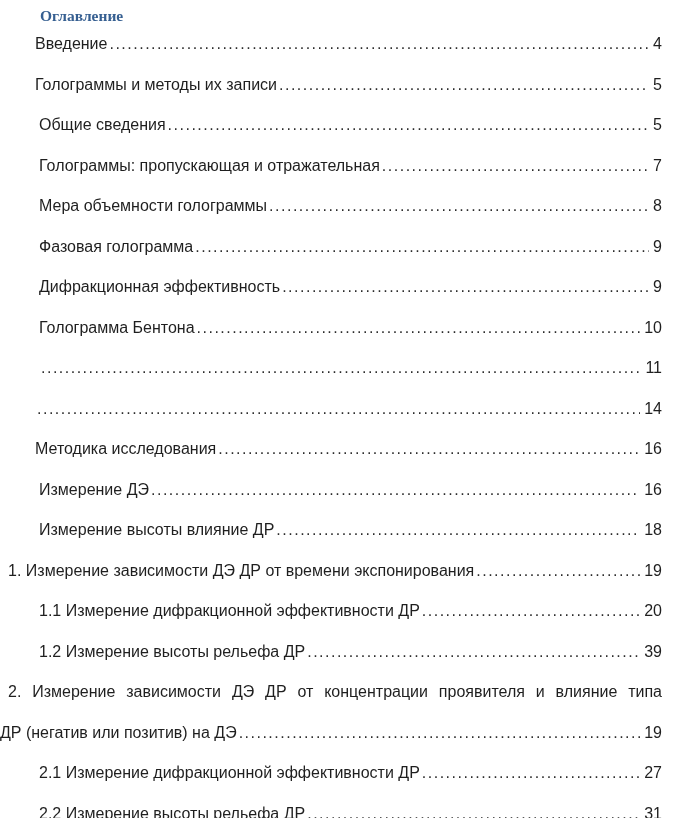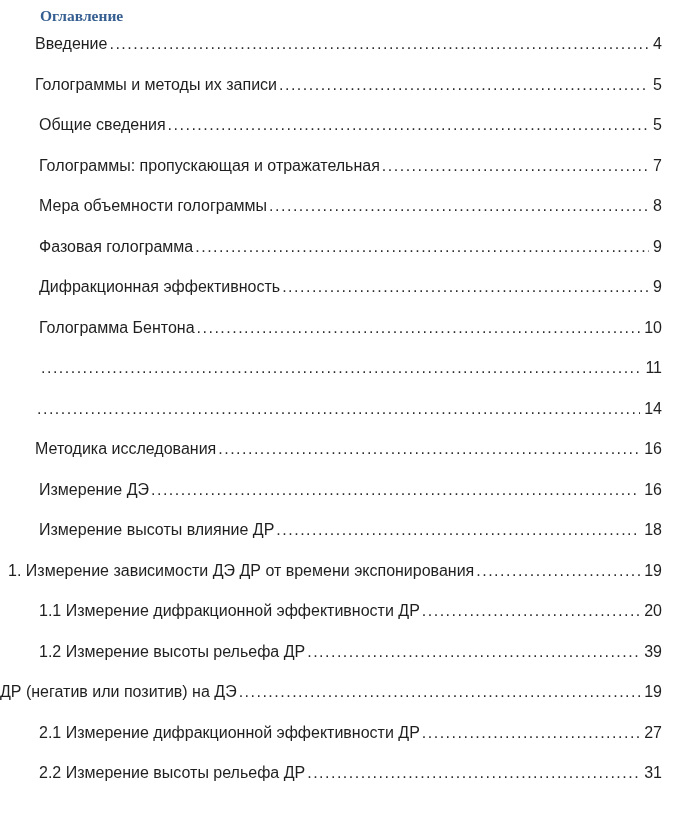--- a/index.html
+++ b/index.html
@@ -177,20 +177,25 @@
   </div>
       </div>
       <div class="toc-entry">
         <div class="line flexrow h2">
     <span class="toc-label">1.2 Измерение высоты рельефа ДР</span>
     <span class="toc-dots">............................................................................................................................................................................................................................................................................................................</span>
     <span class="toc-page">39</span>
   </div>
       </div>
       <div class="toc-entry">
+        <div class="line h1num textline">
+    <span class="toc-label">2. Измерение зависимости ДЭ ДР от концентрации проявителя и влияние типа</span>
+    
+    
+  </div>
         <div class="line flexrow cont">
     <span class="toc-label">ДР (негатив или позитив) на ДЭ</span>
     <span class="toc-dots">............................................................................................................................................................................................................................................................................................................</span>
     <span class="toc-page">19</span>
   </div>
       </div>
       <div class="toc-entry">
         <div class="line flexrow h2">
     <span class="toc-label">2.1 Измерение дифракционной эффективности ДР</span>
     <span class="toc-dots">............................................................................................................................................................................................................................................................................................................</span>

